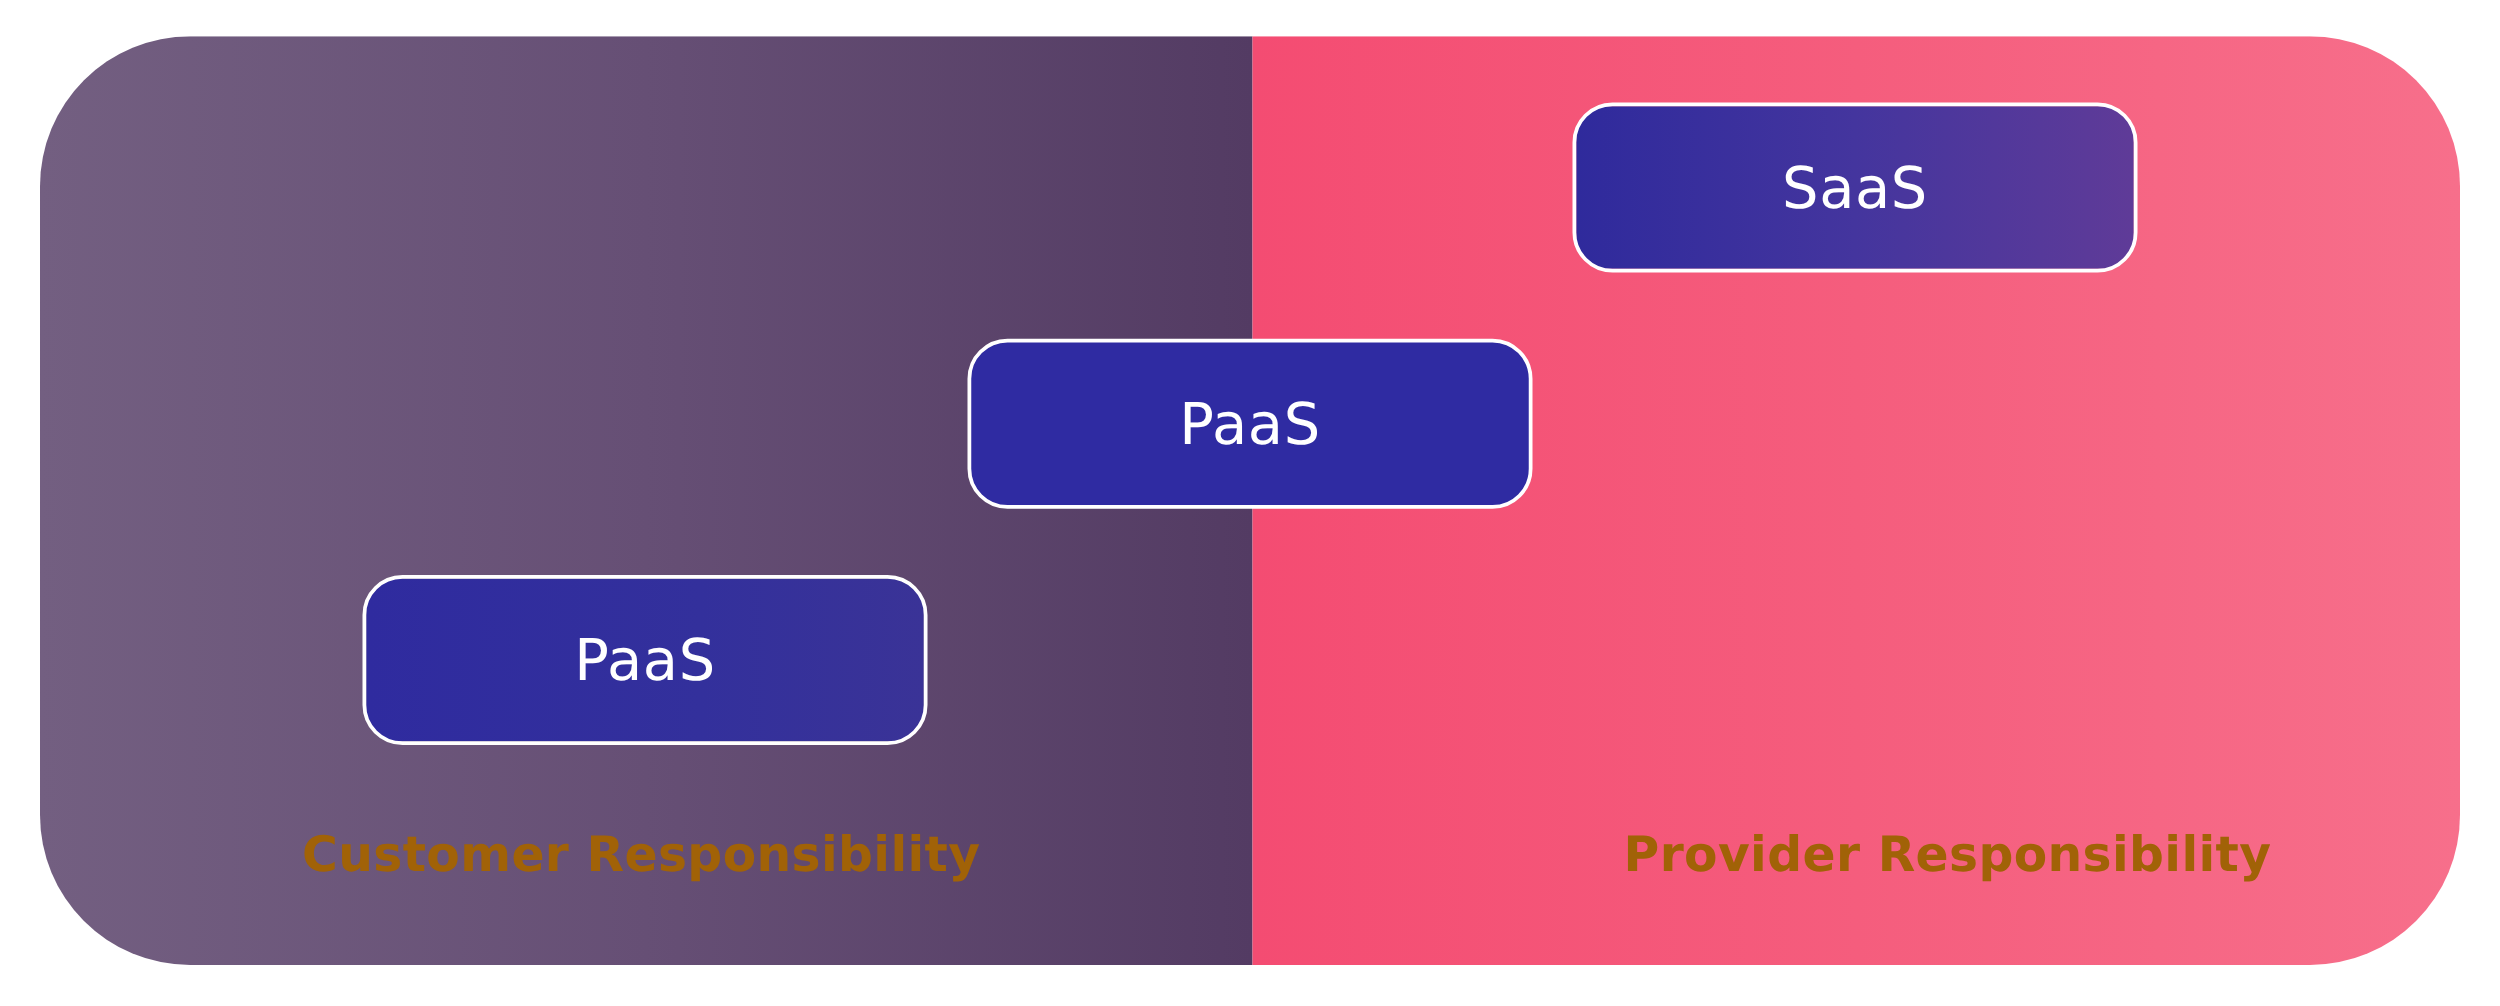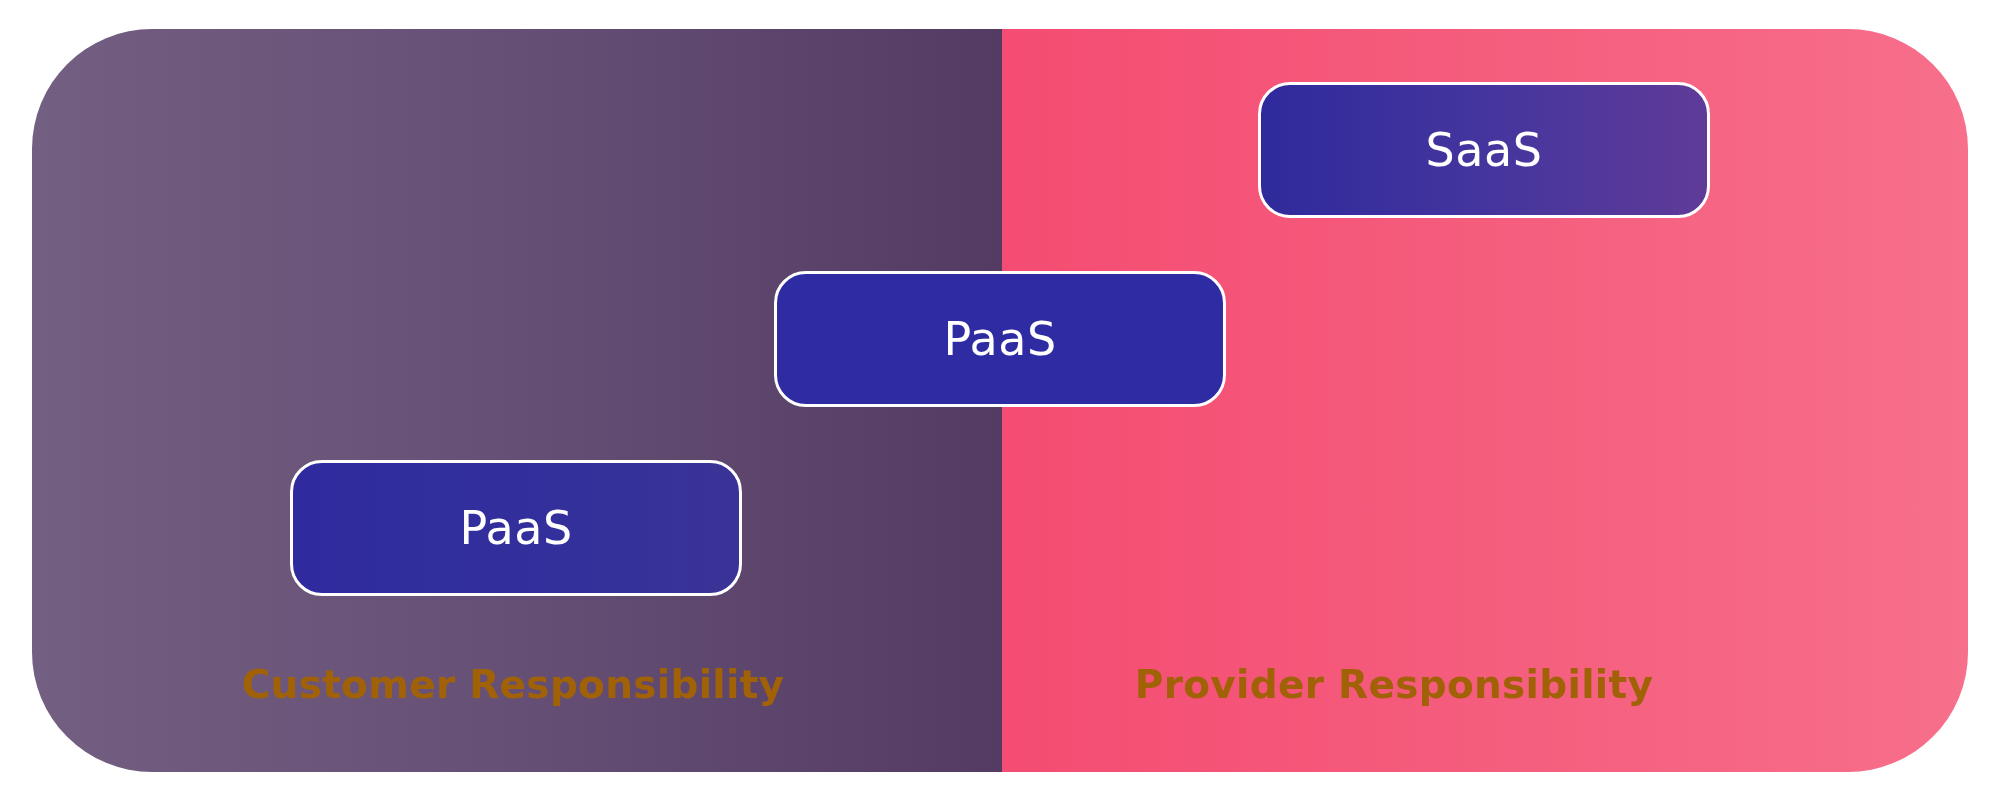--- a/index.html
+++ b/index.html
@@ -29,21 +29,21 @@
       background: linear-gradient(to right, #2f2a9c 0%, #44359e 50%, #5f3b98 100%); }
     .tier.paas { left: 774px; top: 271px; background: #2f2ba2; }
     .tier.iaas { left: 290px; top: 460px;
       background: linear-gradient(to right, #2f2b9f 0%, #33309c 60%, #3a3397 100%); }
     .label {
       position: absolute; top: 662px; color: #a16207; font-weight: bold;
       font-size: 39px; white-space: nowrap; transform: translateX(-50%);
       letter-spacing: 0.3px;
     }
     .label.customer { left: 513px; }
-    .label.provider { left: 1394px; }
+    .label.provider { left: 1558px; }
   </style>
 </head>
 <body>
 
 <div class="panel">
   <div class="half left"></div>
   <div class="half right"></div>
 </div>
 
 <div class="tier saas">

